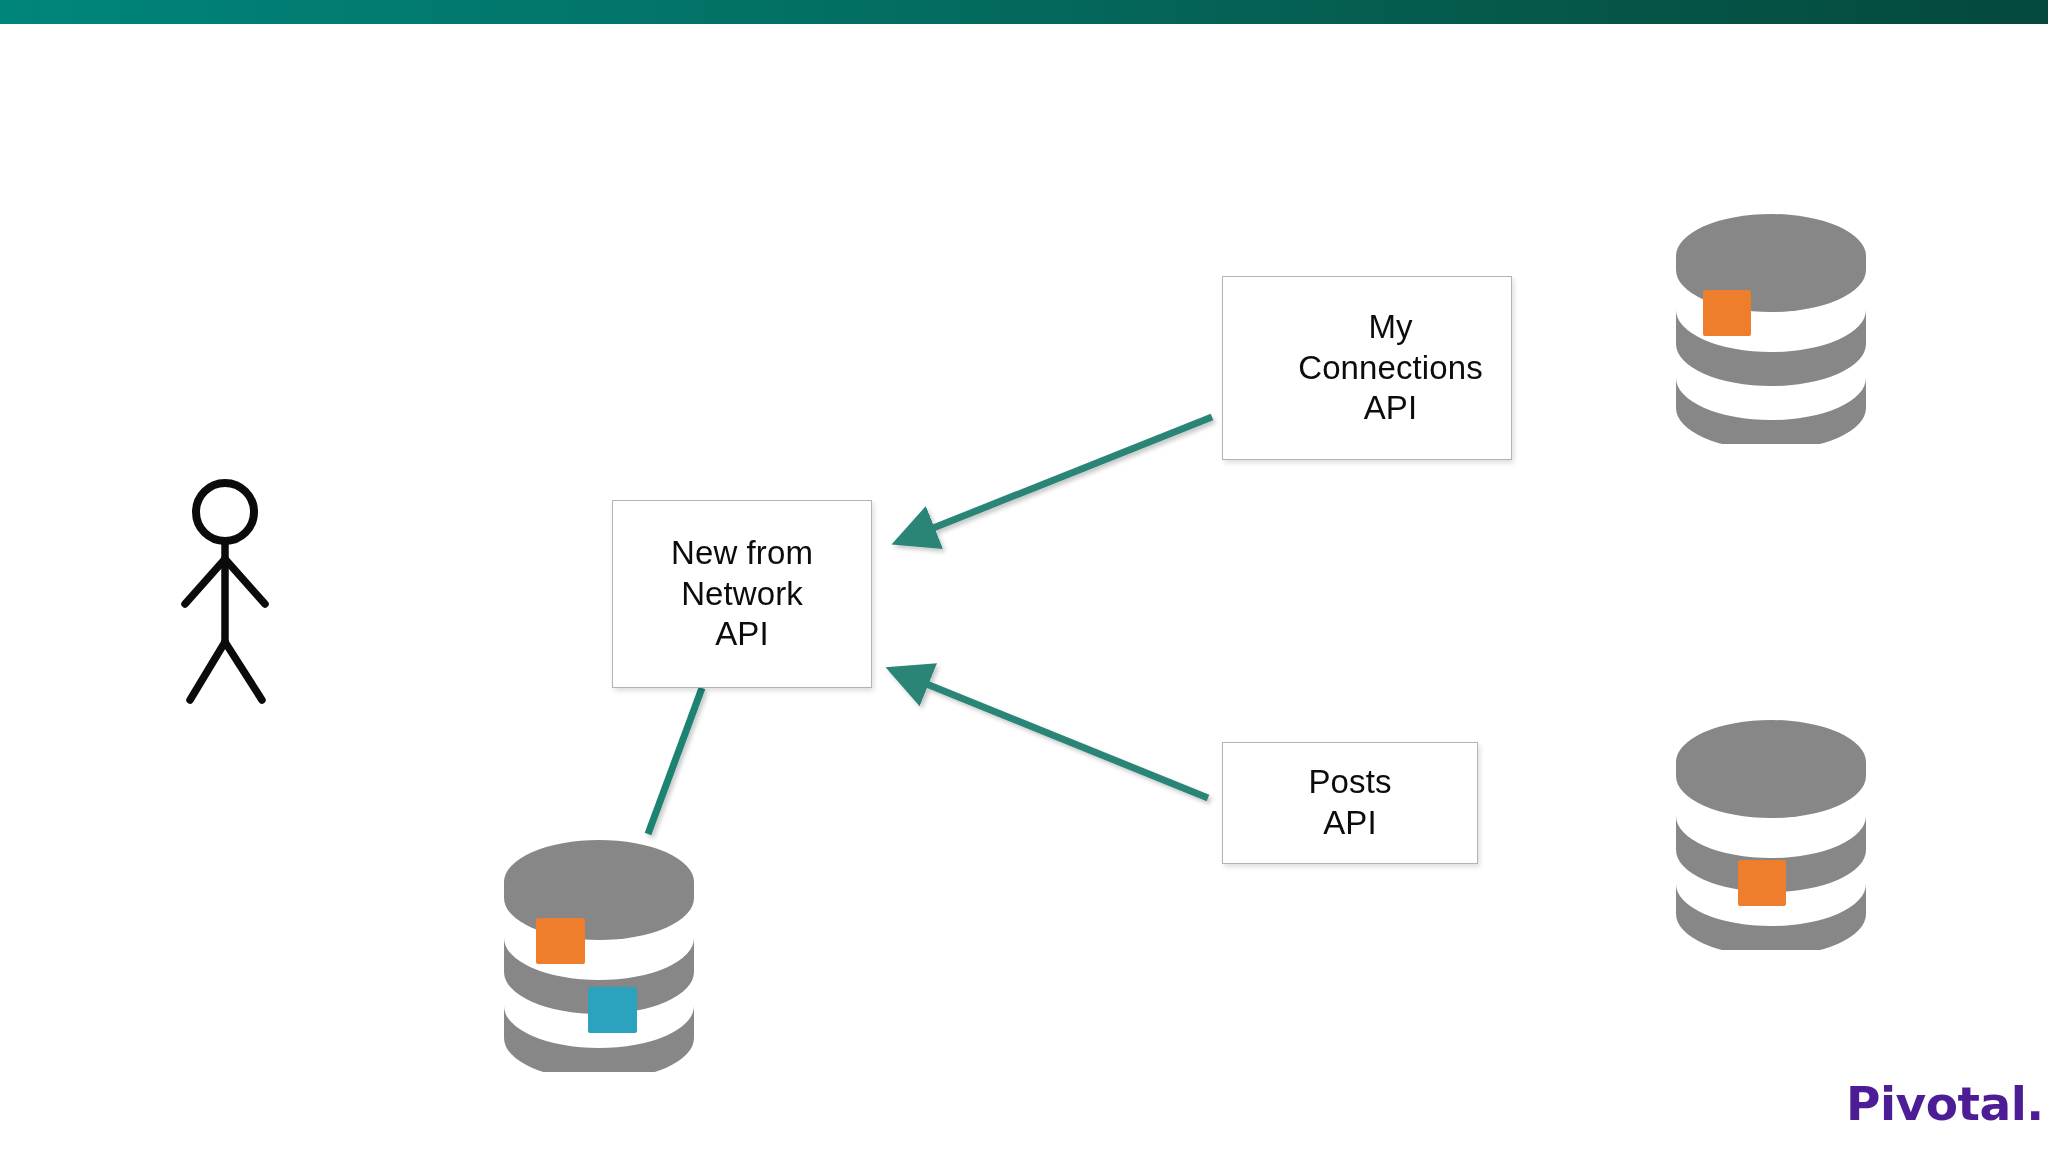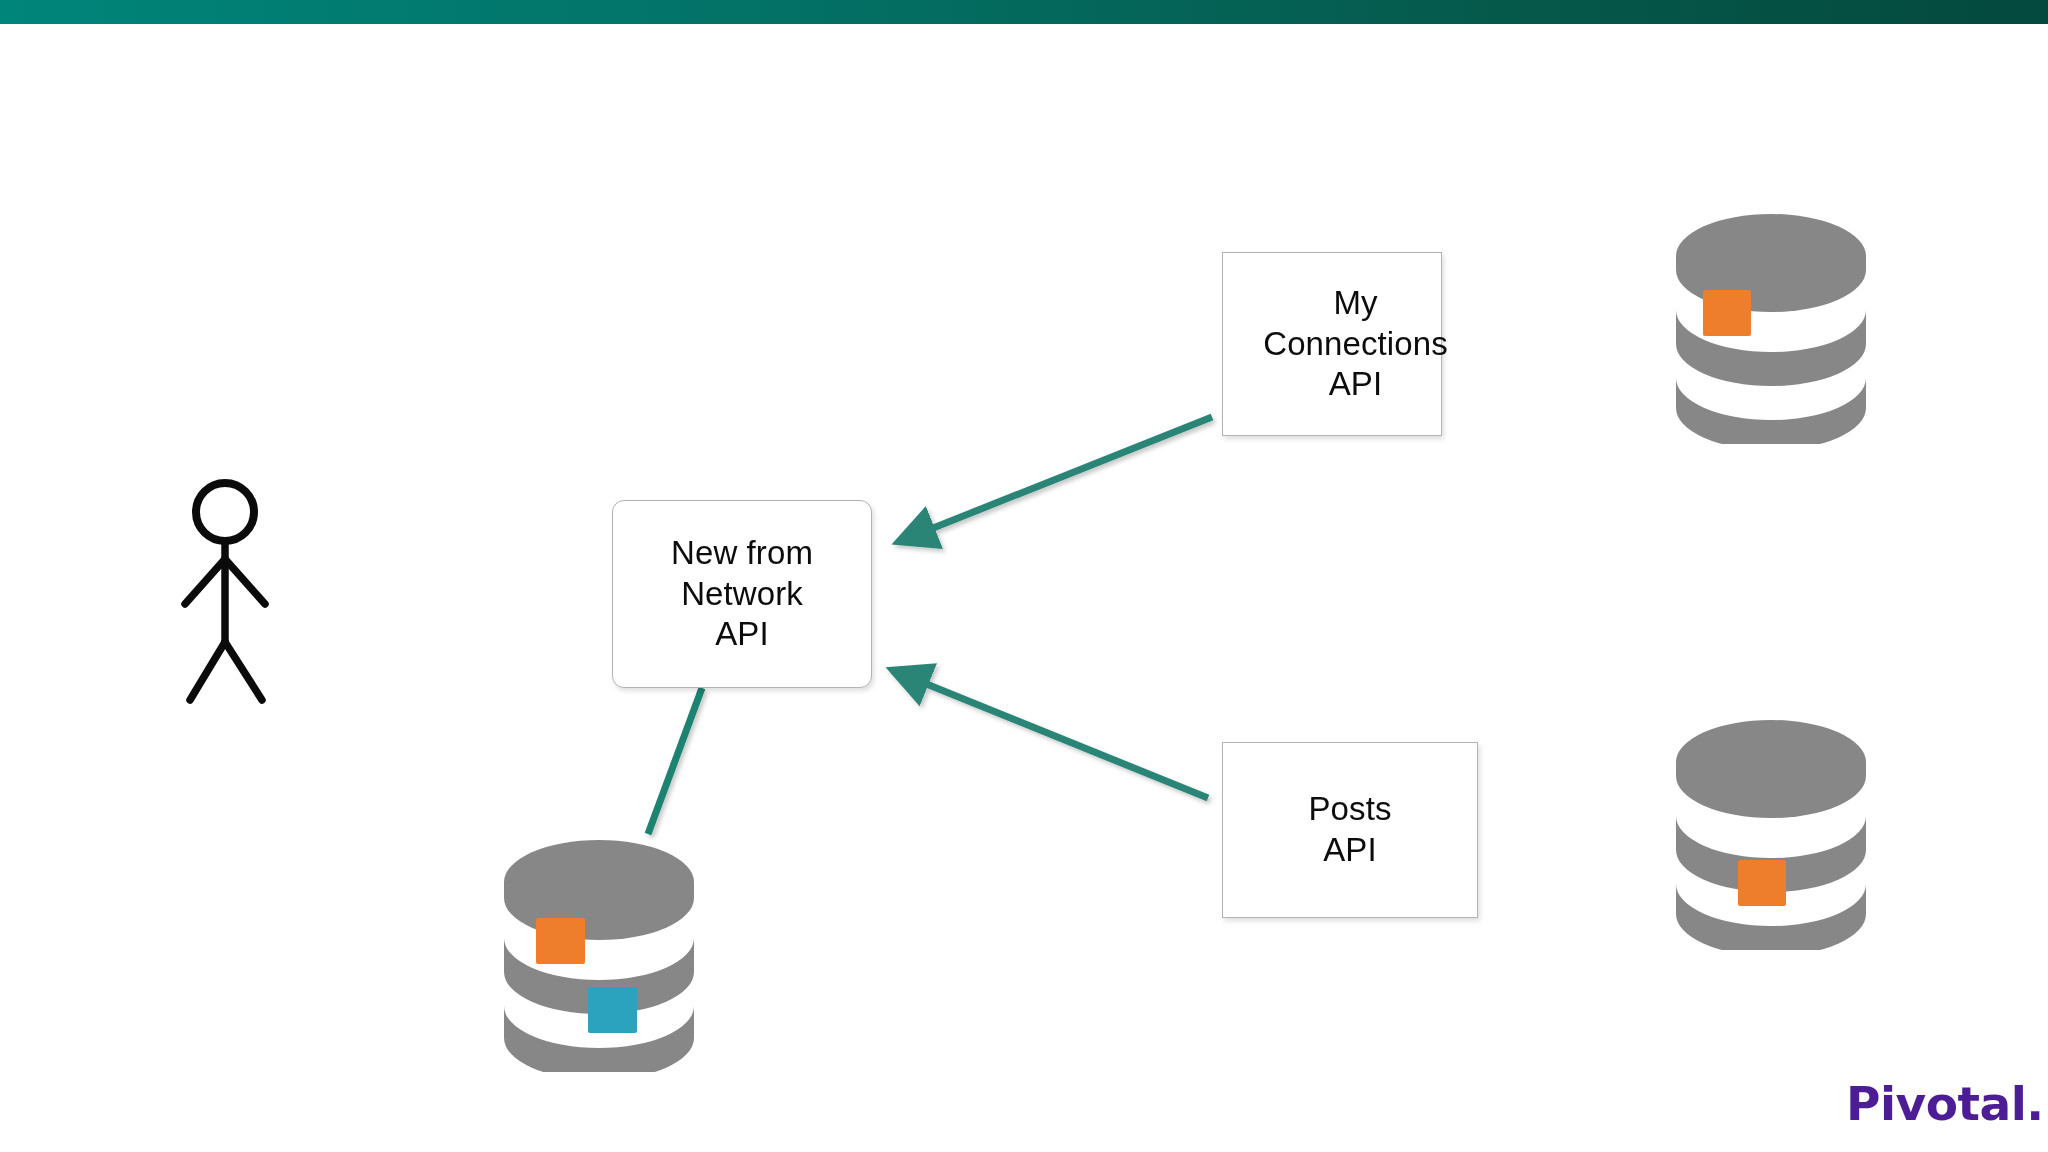--- a/index.html
+++ b/index.html
@@ -41,23 +41,23 @@
     text-align:center;
   }
   .api-box .box-label {
     color:#0c0c0c;
     font-size:33px;
     line-height:1.24;
     font-weight:400;
     letter-spacing:0.1px;
     white-space:pre-line;
   }
-  #box-new-from-network { left:612px; top:500px; width:260px; height:188px;border-radius:12px; }
-  #box-my-connections  { left:1222px; top:252px; width:220px; height:184px;padding-left:47px; }
-  #box-posts           { left:1222px; top:742px; width:256px; height:176px; }
+  #box-new-from-network { left:612px; top:500px; width:260px; height:188px; }
+  #box-my-connections  { left:1222px; top:276px; width:290px; height:184px;padding-left:47px; }
+  #box-posts           { left:1222px; top:742px; width:256px; height:122px; }
 
   
   .db-cylinder { position:absolute; }
   #db-top-right    { left:1676px; top:214px;  width:190px; height:230px; }
   #db-bottom-right { left:1676px; top:720px;  width:190px; height:230px; }
   #db-bottom-left  { left:504px;  top:840px;  width:190px; height:232px; }
 
   
   #pivotal-logo {
     position:absolute; left:1846px; top:1078px;

